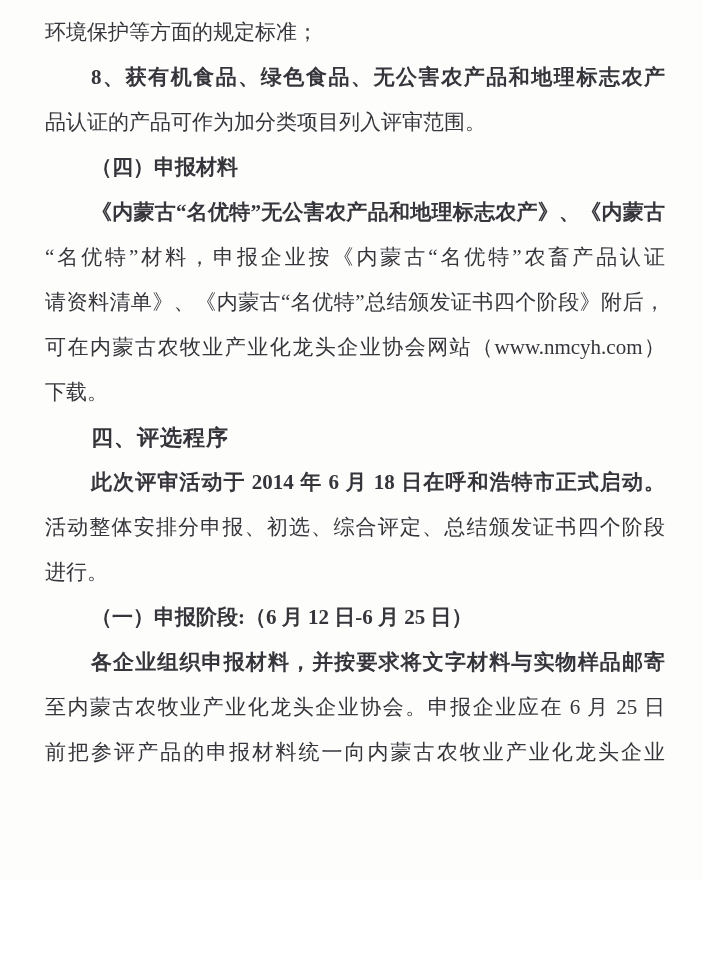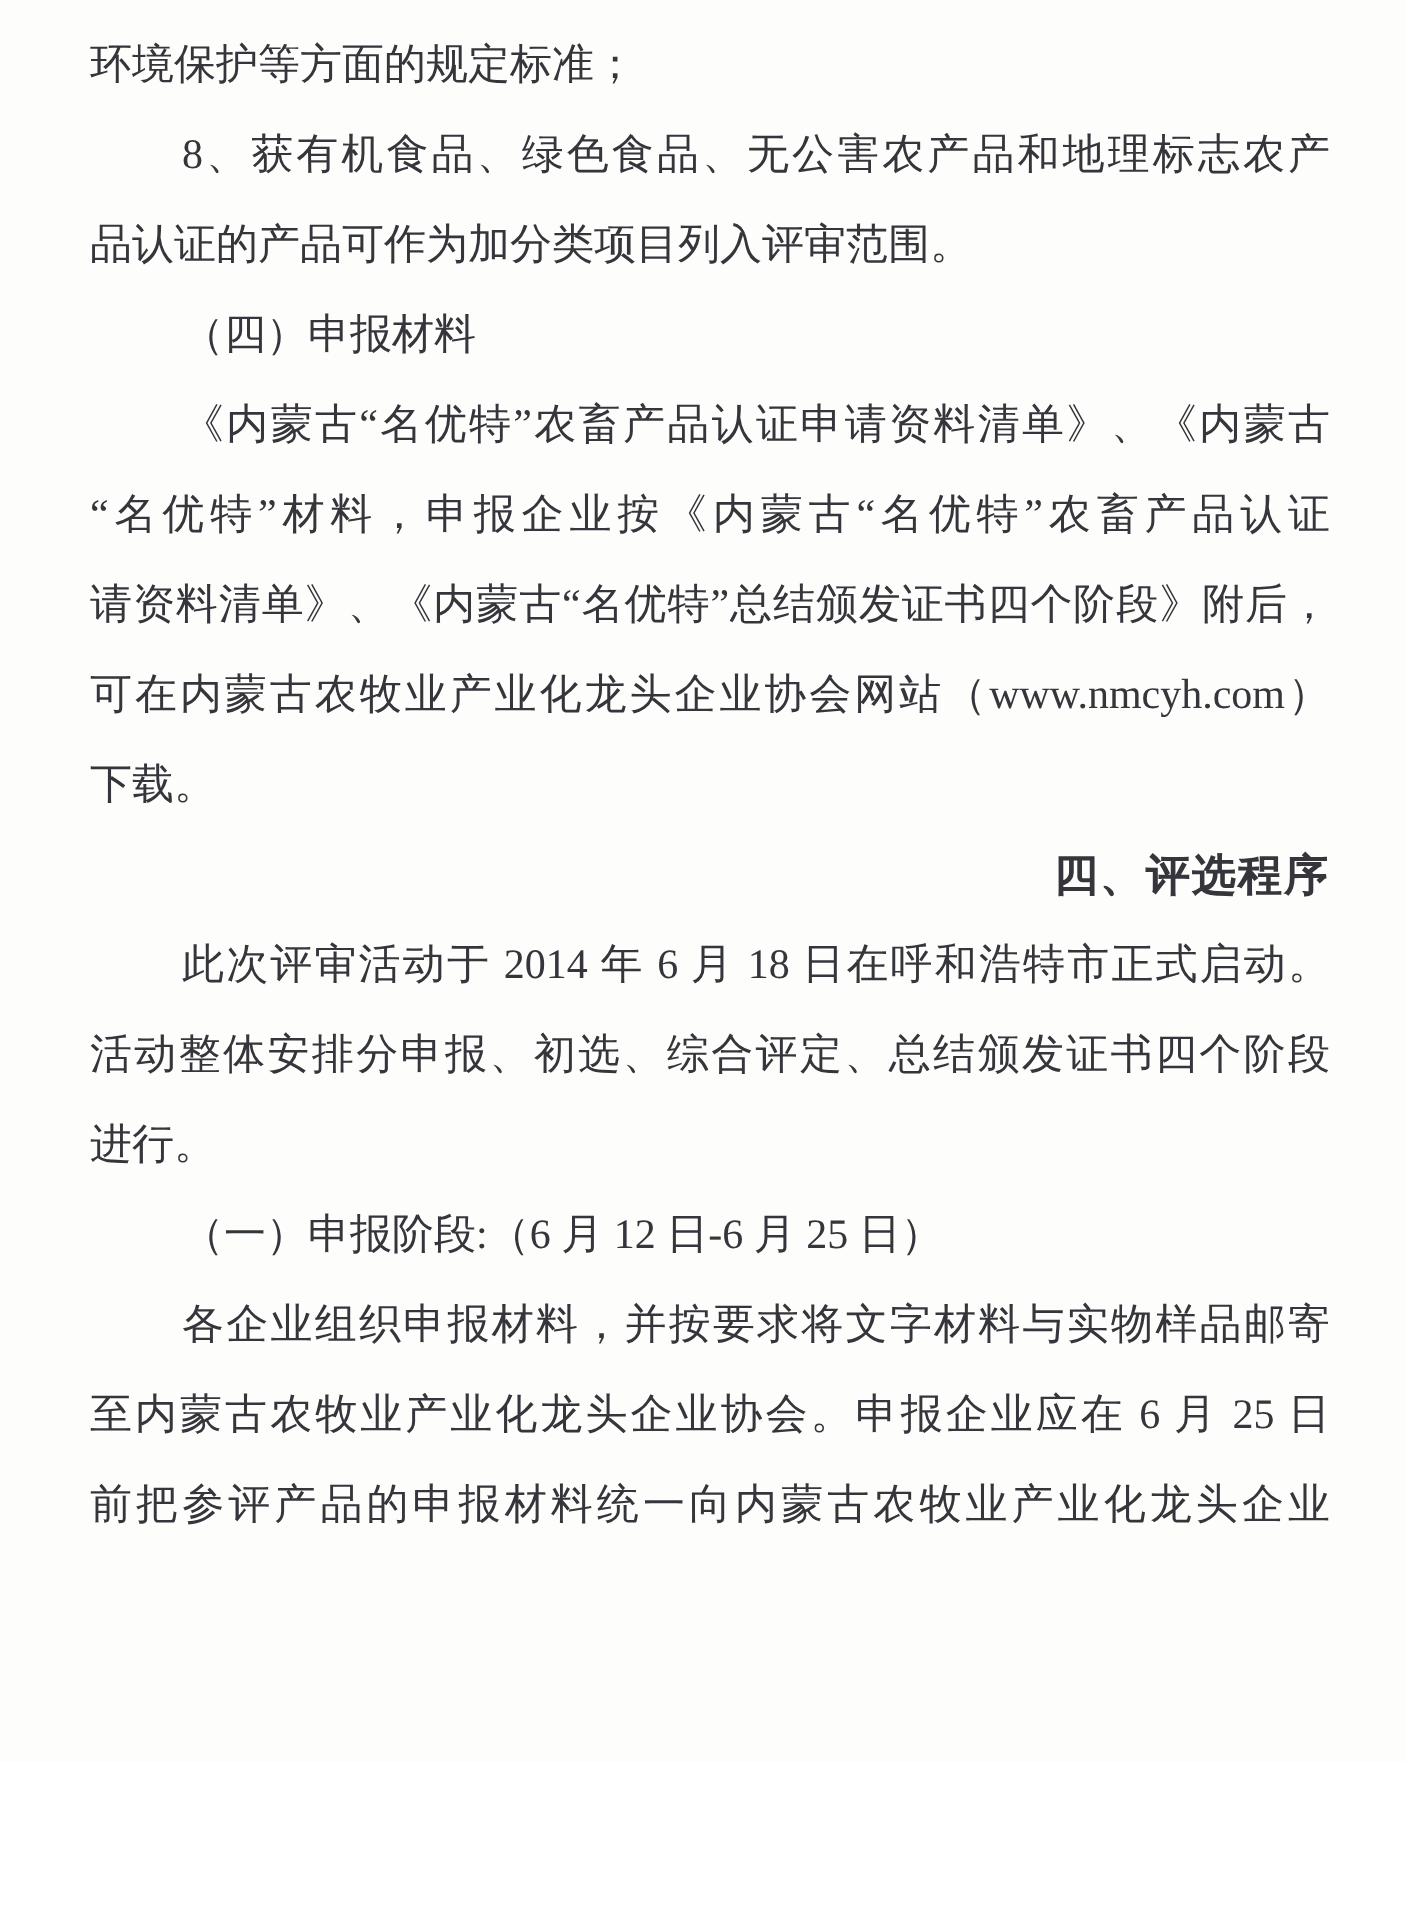--- a/index.html
+++ b/index.html
@@ -27,52 +27,52 @@
     top: 10px;
     font-size: 21px;
   }
   .line {
     height: 45px;
     line-height: 45px;
     overflow: hidden;
   }
   .line.indent {
     padding-left: 46px;
+    font-weight: bold;
   }
   .line.fill {
     text-align: justify;
     text-align-last: justify;
   }
   .line.heading {
     font-family: "Liberation Sans", "DejaVu Sans", sans-serif;
     font-weight: 700;
     font-size: 22px;
     letter-spacing: 1px;
-    text-align: right;
   }
   .pagenum {
     position: absolute;
     top: 894px;
     right: 58px;
     font-size: 21px;
     letter-spacing: 2px;
     color: #46464c;
     font-family: "Liberation Serif", "DejaVu Serif", serif;
   }
 </style>
 </head>
 <body>
 
 <div class="page">
   <div class="doc" id="doc-body">
       <div class="line">环境保护等方面的规定标准；</div>
       <div class="line indent fill">8、获有机食品、绿色食品、无公害农产品和地理标志农产</div>
       <div class="line">品认证的产品可作为加分类项目列入评审范围。</div>
       <div class="line indent">（四）申报材料</div>
-      <div class="line indent fill">《内蒙古“名优特”农畜产品认证申请资料清单》、《内蒙古</div>
+      <div class="line indent fill">《内蒙古“名优特”无公害农产品和地理标志农产》、《内蒙古</div>
       <div class="line fill">“名优特”材料，申报企业按《内蒙古“名优特”农畜产品认证</div>
       <div class="line fill">请资料清单》、《内蒙古“名优特”总结颁发证书四个阶段》附后，</div>
       <div class="line fill">可在内蒙古农牧业产业化龙头企业协会网站（www.nmcyh.com）</div>
       <div class="line">下载。</div>
       <div class="line indent heading">四、评选程序</div>
       <div class="line indent fill">此次评审活动于 2014 年 6 月 18 日在呼和浩特市正式启动。</div>
       <div class="line fill">活动整体安排分申报、初选、综合评定、总结颁发证书四个阶段</div>
       <div class="line">进行。</div>
       <div class="line indent">（一）申报阶段:（6 月 12 日-6 月 25 日）</div>
       <div class="line indent fill">各企业组织申报材料，并按要求将文字材料与实物样品邮寄</div>

